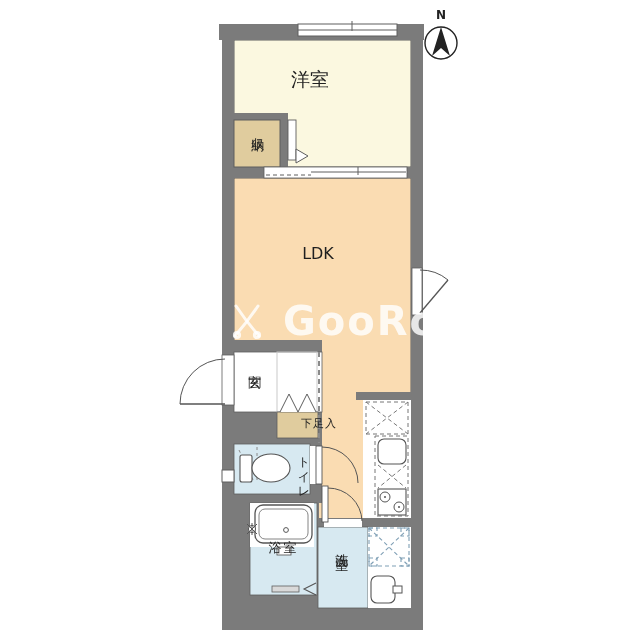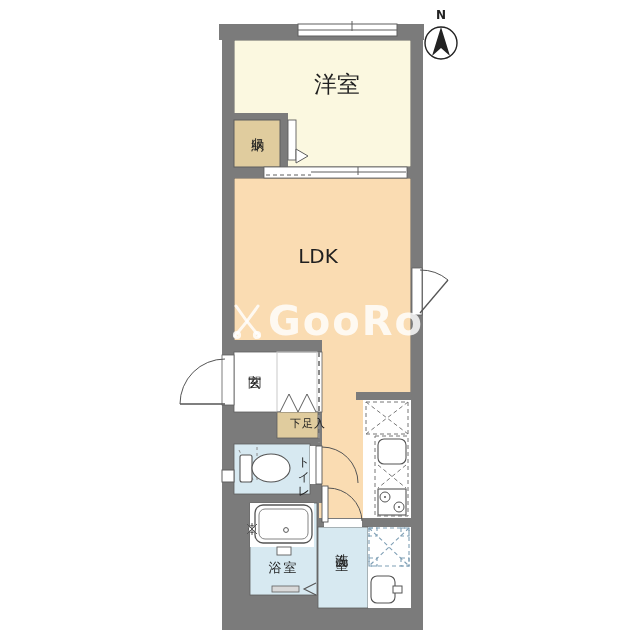--- a/index.html
+++ b/index.html
@@ -9,21 +9,21 @@
   }
   #plan-svg{position:absolute;left:0;top:0;}
   .lbl{
     position:absolute;color:#1f1f1f;line-height:1.25;
     font-family:"DejaVu Sans","Liberation Sans",sans-serif;
     white-space:nowrap;
   }
   .v{writing-mode:vertical-rl;text-orientation:upright;letter-spacing:2px;}
   .center{text-align:center;}
   #watermark{
-    position:absolute;left:232px;top:298px;display:flex;align-items:center;gap:6px;
+    position:absolute;left:232px;top:298px;display:flex;align-items:center;gap:21px;
     color:rgba(255,255,255,0.82);pointer-events:none;
   }
   #watermark .wm-text{
     font-size:40px;font-weight:700;letter-spacing:2px;
   }
   #compass-n{font-size:12px;font-weight:bold;color:#222;}
 </style>
 </head>
 <body>
 
@@ -188,37 +188,37 @@
       <rect x="371" y="576" width="24" height="27" rx="6" fill="#ffffff" stroke="#555" stroke-width="1.1"></rect>
       <rect x="393" y="586" width="9" height="7" fill="#ffffff" stroke="#555" stroke-width="1"></rect>
     </g>
 
     <g>
       <circle cx="441" cy="43" r="16" fill="#ffffff" stroke="#222" stroke-width="1.4"></circle>
       <path d="M441,27 L432,56 L441,48 L450,56 Z" fill="#222"></path>
     </g>
   </svg>
 
-  <div class="lbl center" style="left:267px;top:70px;width:140px;font-size:23px;">
+  <div class="lbl center" style="left:240px;top:70px;width:140px;font-size:19px;font-family:Liberation Mono, monospace;">
     <div>洋室</div>
   </div>
 
-  <div class="lbl center" style="left:248px;top:244px;width:140px;font-size:20px;">
+  <div class="lbl center" style="left:248px;top:244px;width:140px;font-size:16px;">
     <div>LDK</div>
   </div>
 
   <div class="lbl v" style="left:249px;top:127px;font-size:13px;">収納</div>
 
   <div class="lbl v" style="left:246px;top:364px;font-size:13px;">玄関</div>
 
-  <div class="lbl center" style="left:281px;top:417px;width:54px;font-size:11px;letter-spacing:1px;">下足入</div>
+  <div class="lbl center" style="left:292px;top:417px;width:54px;font-size:11px;letter-spacing:1px;">下足入</div>
 
   <div class="lbl v" style="left:296px;top:448px;font-size:12px;letter-spacing:1px;">トイレ</div>
 
-  <div class="lbl center" style="left:250px;top:560px;width:67px;font-size:13px;letter-spacing:2px;">浴室</div>
+  <div class="lbl center" style="left:250px;top:540px;width:67px;font-size:13px;letter-spacing:2px;">浴室</div>
 
   <div class="lbl v" style="left:333px;top:543px;font-size:13px;">洗面室</div>
 
   <div class="lbl center" id="compass-n" style="left:433px;top:8px;width:16px;">N</div>
 
   <div id="watermark">
     <svg width="30" height="38" viewBox="0 0 30 38">
       <g stroke="rgba(255,255,255,0.82)" stroke-width="3" fill="none" stroke-linecap="round">
         <path d="M4,4 C12,16 20,26 27,34"></path>
         <path d="M26,4 C18,16 10,26 3,34"></path>

